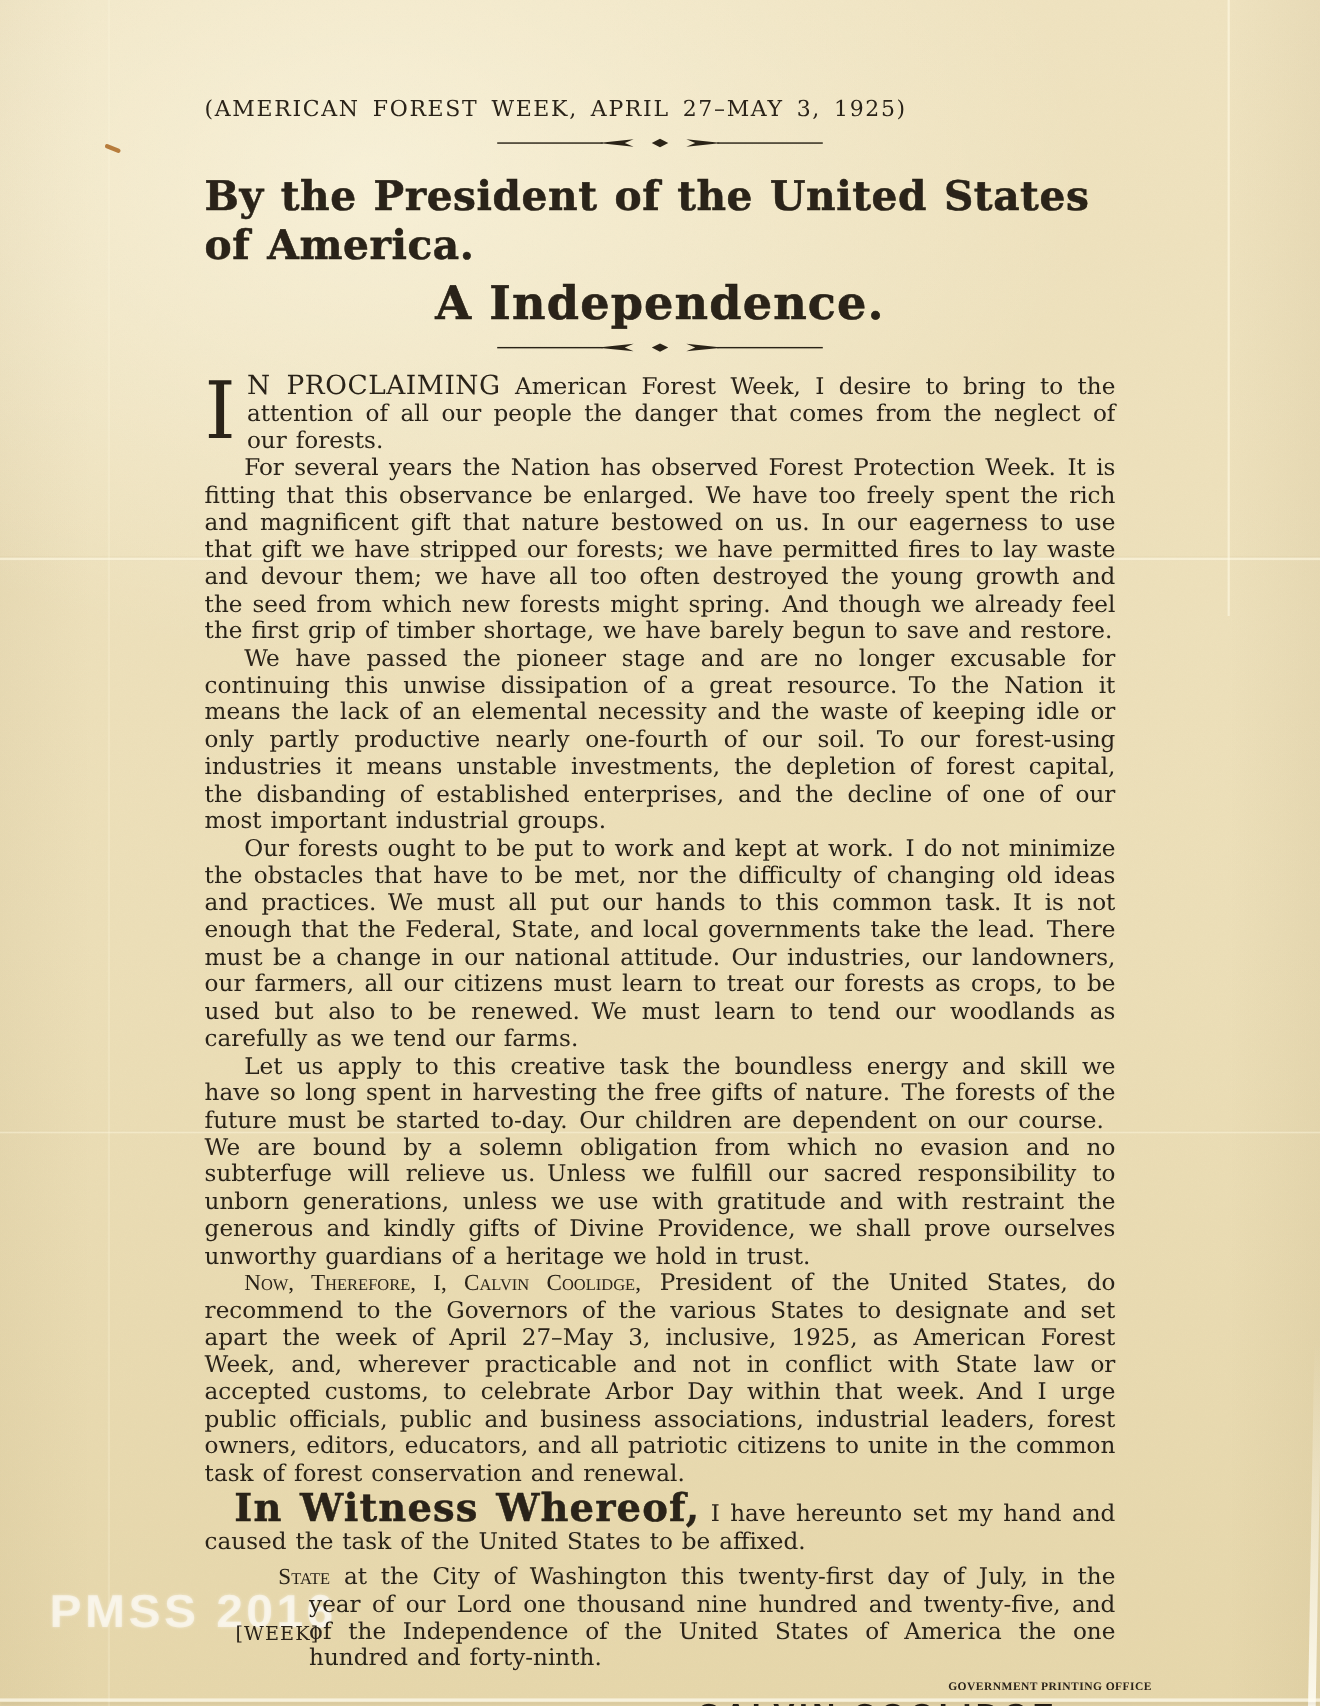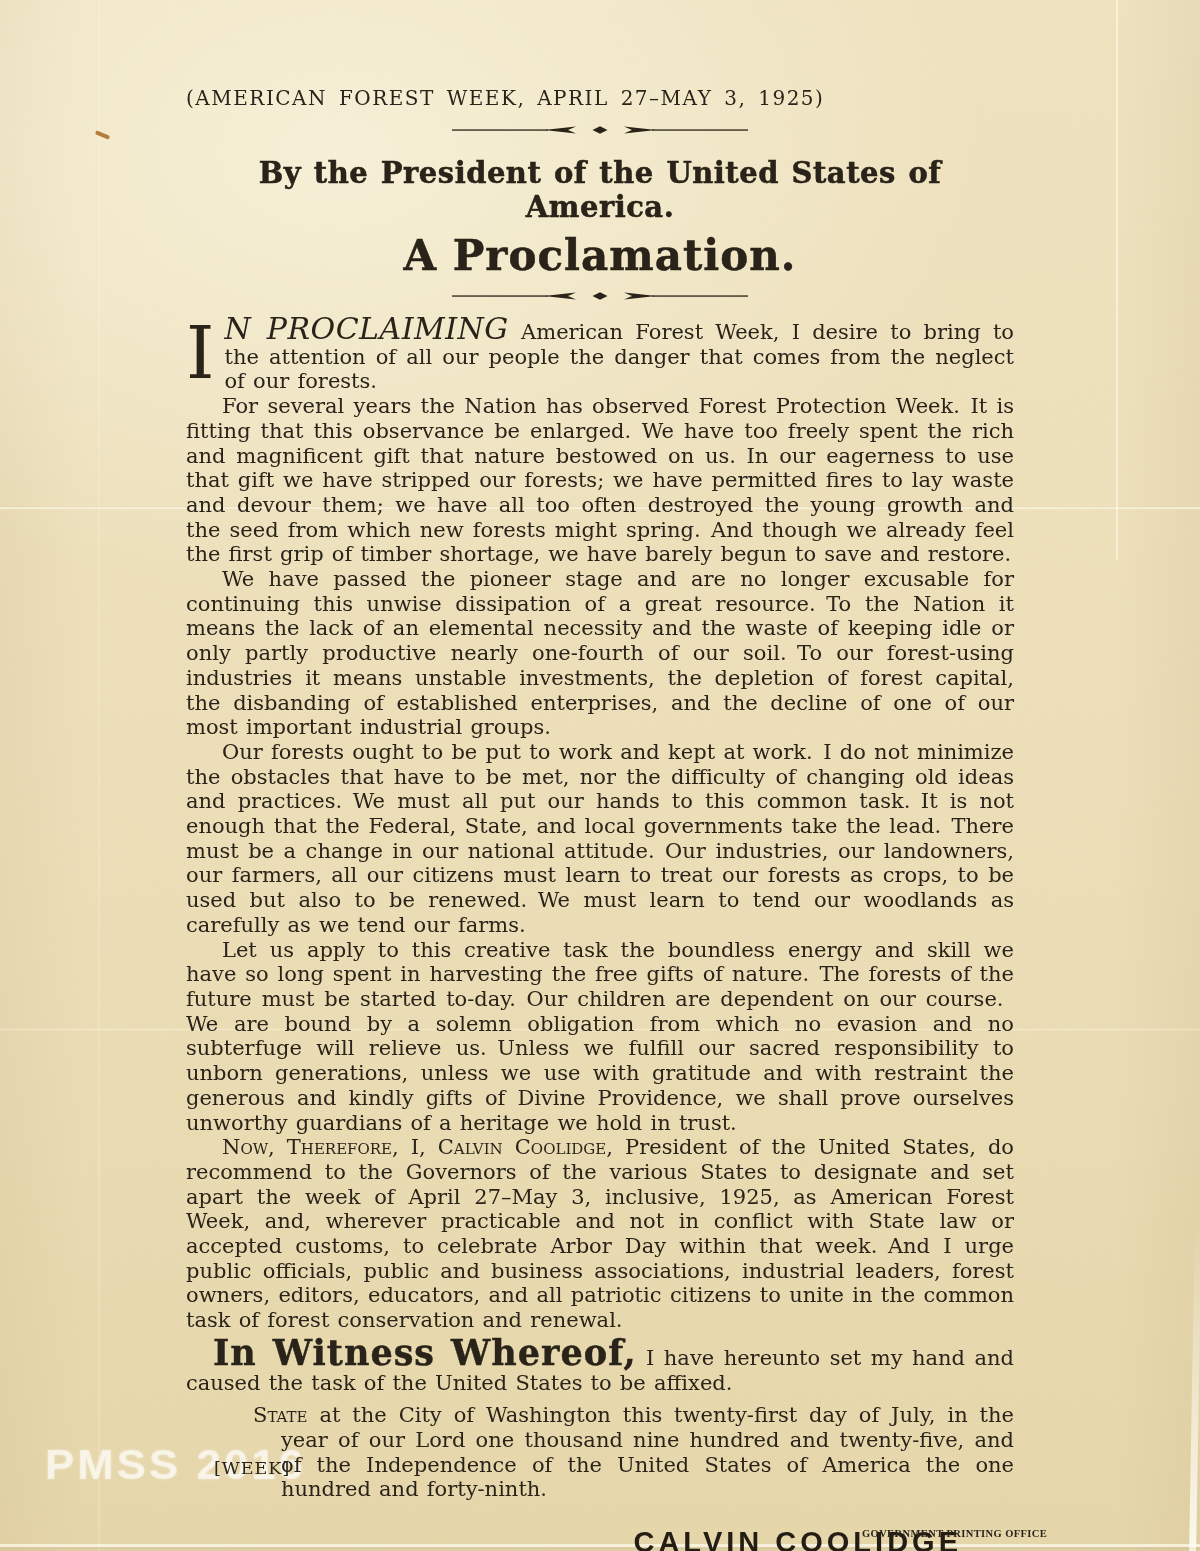--- a/index.html
+++ b/index.html
@@ -71,41 +71,41 @@
     font-size: 20px; letter-spacing: 1.5px; word-spacing: 4px;
     font-weight: 500;
   }
 
   .divider { width: 300px; margin: 13px auto 0 auto; height: 14px; }
   .divider.second { margin-top: 9px; }
   .divider svg { display: block; }
 
   .blackletter { font-weight: 700; -webkit-text-stroke: 0.5px #241e14; }
   .byline {
-    text-align: center; margin-top: 19px;
-    font-size: 29px; letter-spacing: 0.5px; word-spacing: 2px;
+    margin-top: 19px;
+    font-size: 37px; letter-spacing: 0.5px; word-spacing: 2px;
   }
   .title {
     text-align: center; margin-top: 7px;
     font-size: 42px; letter-spacing: 1px;
   }
 
   .bodytext { margin-top: 16px; font-size: 21px; line-height: 24.7px; word-spacing: 1.5px; }
   .bodytext p { margin: 0; text-indent: 36px; text-align: justify; }
 
   .para-group p.first { text-indent: 0; }
   .dropcap {
     float: left;
     font-size: 72px; line-height: 58px;
     padding: 5px 10px 0 0;
     font-weight: 500;
   }
-  .leadcaps { font-size: 30px; letter-spacing: 0.5px; line-height: 20px; font-style: italic; }
-
-  .smallcaps { font-variant: small-caps; }
+  .leadcaps { font-size: 24px; letter-spacing: 0.5px; line-height: 20px; }
+
+  .smallcaps { font-variant: small-caps; font-family: Liberation Serif, serif; }
 
   .witness { margin-top: 10px !important; text-indent: 27px !important; }
   .witness-lead {
     font-weight: 700; font-size: 35px; letter-spacing: 1px; line-height: 20px; margin-top: 31px;
     -webkit-text-stroke: 0.4px #241e14;
   }
 
   .done-block { position: relative; margin-top: 8px; padding-left: 95px; }
   .done-block p { text-indent: -28px; }
   .seal-label {
@@ -160,21 +160,21 @@
       <svg width="300" height="14" viewBox="0 0 300 14">
         <rect class="ornament" x="2" y="6.4" width="96" height="1.3"></rect>
         <polygon class="ornament" points="126,3.6 96,6.7 96,7.3 126,10.4 118,7"></polygon>
         <polygon class="ornament" points="150,3.2 157.5,7 150,10.8 142.5,7"></polygon>
         <polygon class="ornament" points="174,3.6 204,6.7 204,7.3 174,10.4 182,7"></polygon>
         <rect class="ornament" x="202" y="6.4" width="96" height="1.3"></rect>
       </svg>
     </div>
 
     <div class="byline blackletter">By the President of the United States of America.</div>
-    <div class="title blackletter">A Proclamation.</div>
+    <div class="title blackletter">A Independence.</div>
 
     <div class="divider second">
       <svg width="300" height="14" viewBox="0 0 300 14">
         <rect class="ornament" x="2" y="6.4" width="96" height="1.3"></rect>
         <polygon class="ornament" points="126,3.6 96,6.7 96,7.3 126,10.4 118,7"></polygon>
         <polygon class="ornament" points="150,3.2 157.5,7 150,10.8 142.5,7"></polygon>
         <polygon class="ornament" points="174,3.6 204,6.7 204,7.3 174,10.4 182,7"></polygon>
         <rect class="ornament" x="202" y="6.4" width="96" height="1.3"></rect>
       </svg>
     </div>

